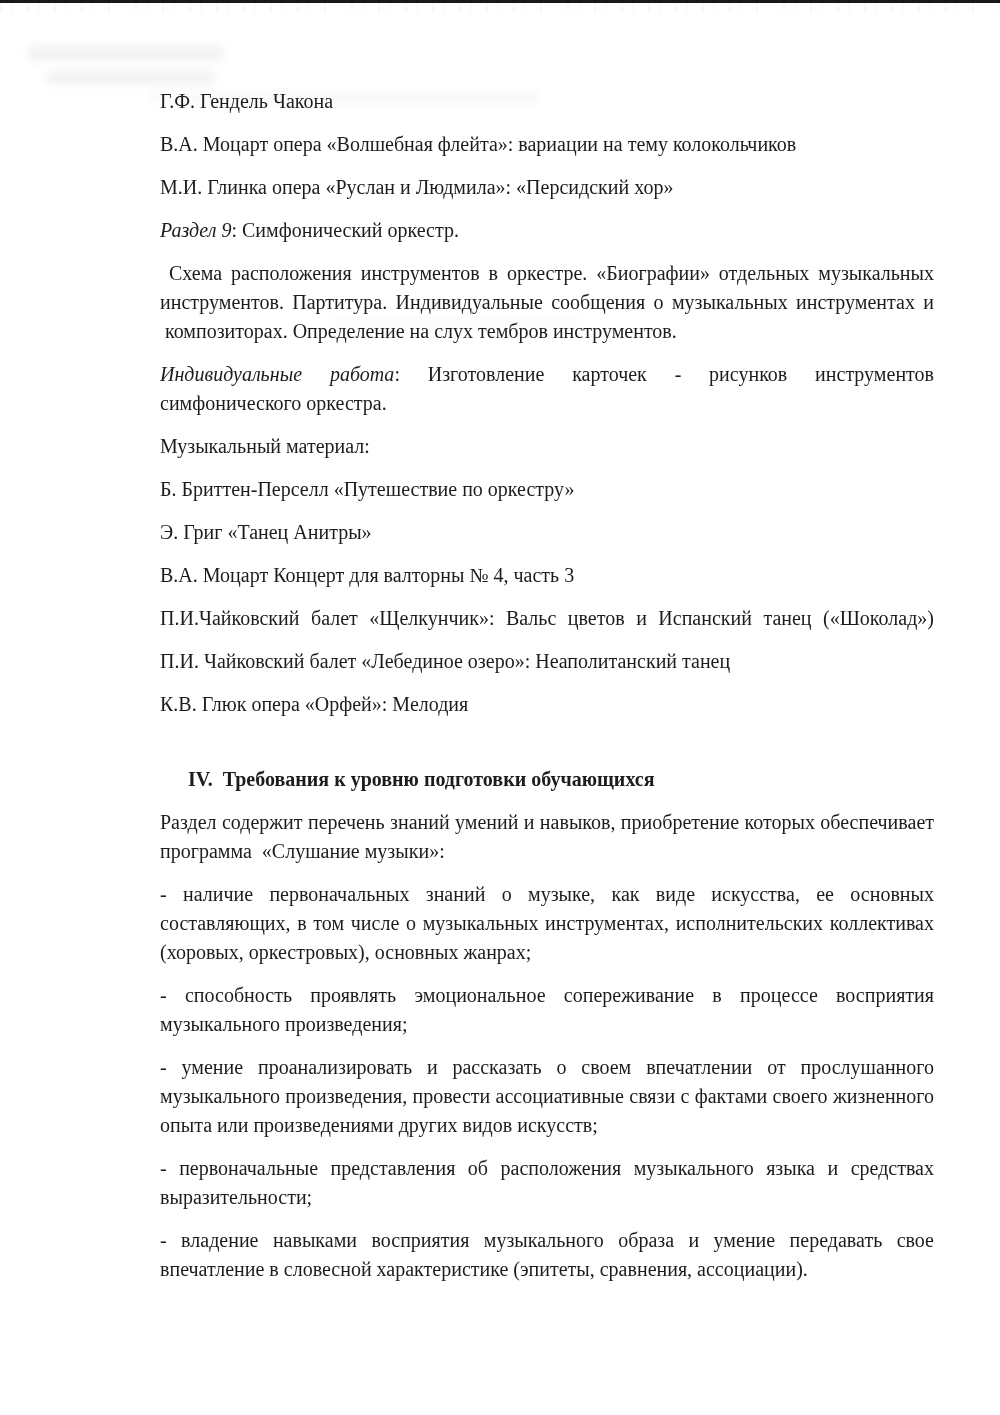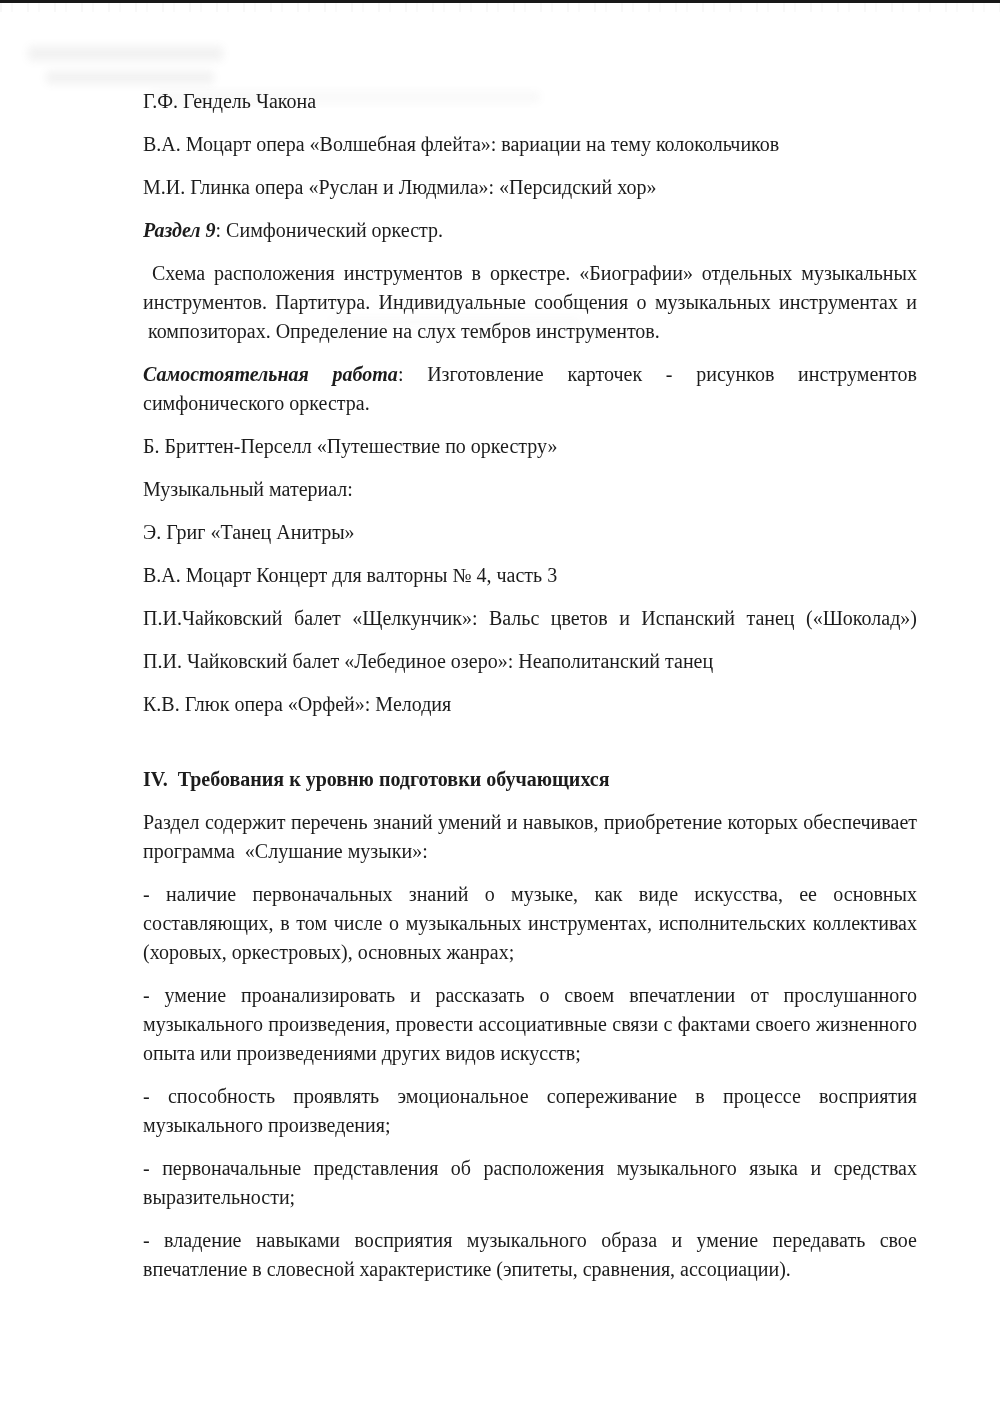--- a/index.html
+++ b/index.html
@@ -42,61 +42,61 @@
     border-radius: 4px;
     opacity: 0.16;
   }
   .g1 { left: 28px;  top: 46px; width: 195px; height: 15px; }
   .g2 { left: 46px;  top: 71px; width: 168px; height: 13px; }
   .g3 { left: 150px; top: 92px; width: 390px; height: 10px; opacity: 0.09; }
   .g4 { left: 330px; top: 318px; width: 250px; height: 8px; opacity: 0.06; }
 
   .content {
     position: absolute;
-    left: 143px;
+    left: 160px;
     top: 87px;
     width: 774px;
   }
   .content p {
     font-size: 20px;
     line-height: 29px;
     margin: 0 0 14px 0;
     text-align: left;
   }
   .content p.para { text-align: justify; margin-top: 13px; }
   .content p.fill-line { text-align: justify; text-align-last: justify; }
   .content p.heading { font-weight: bold; }
-  .content p.gap-before { margin-top: 46px; }
-  .content em { font-style: italic; font-weight: bold; }
+  .content p.gap-before { margin-top: 46px; margin-left: 28px; }
+  .content em { font-style: italic; }
 </style>
 </head>
 <body style="color: rgb(28, 28, 28);">
 
 <div class="page">
   <div class="scan-top"></div>
   <div class="scan-noise"></div>
   <div class="ghost g1"></div>
   <div class="ghost g2"></div>
   <div class="ghost g3"></div>
   <div class="ghost g4"></div>
   <main class="content" id="content">
       <p class="line">Г.Ф. Гендель Чакона</p>
       <p class="line">В.А. Моцарт опера «Волшебная флейта»: вариации на тему колокольчиков</p>
       <p class="line">М.И. Глинка опера «Руслан и Людмила»: «Персидский хор»</p>
       <p class="line"><em>Раздел 9</em>: Симфонический оркестр.</p>
       <p class="para">&nbsp;Схема расположения инструментов в оркестре. «Биографии» отдельных музыкальных инструментов. Партитура. Индивидуальные сообщения о музыкальных инструментах и &nbsp;композиторах. Определение на слух тембров инструментов.</p>
-      <p class="para"><em>Самостоятельная работа</em>: Изготовление карточек - рисунков инструментов симфонического оркестра.</p>
+      <p class="para"><em>Индивидуальные работа</em>: Изготовление карточек - рисунков инструментов симфонического оркестра.</p>
+      <p class="line">Музыкальный материал:</p>
       <p class="line">Б. Бриттен-Перселл «Путешествие по оркестру»</p>
-      <p class="line">Музыкальный материал:</p>
       <p class="line">Э. Григ «Танец Анитры»</p>
       <p class="line">В.А. Моцарт Концерт для валторны № 4, часть 3</p>
       <p class="fill-line">П.И.Чайковский балет «Щелкунчик»: Вальс цветов и Испанский танец («Шоколад»)</p>
       <p class="line">П.И. Чайковский балет «Лебединое озеро»: Неаполитанский танец</p>
       <p class="line">К.В. Глюк опера «Орфей»: Мелодия</p>
       <p class="heading gap-before">IV.&nbsp; Требования к уровню подготовки обучающихся</p>
       <p class="para">Раздел содержит перечень знаний умений и навыков, приобретение которых обеспечивает программа &nbsp;«Слушание музыки»:</p>
       <p class="para">- наличие первоначальных знаний о музыке, как виде искусства, ее основных составляющих, в том числе о музыкальных инструментах, исполнительских коллективах (хоровых, оркестровых), основных жанрах;</p>
+      <p class="para">- способность проявлять эмоциональное сопереживание в процессе восприятия музыкального произведения;</p>
       <p class="para">- умение проанализировать и рассказать о своем впечатлении от прослушанного музыкального произведения, провести ассоциативные связи с фактами своего жизненного опыта или произведениями других видов искусств;</p>
-      <p class="para">- способность проявлять эмоциональное сопереживание в процессе восприятия музыкального произведения;</p>
       <p class="para">- первоначальные представления об расположения музыкального языка и средствах выразительности;</p>
       <p class="para">- владение навыками восприятия музыкального образа и умение передавать свое впечатление в словесной характеристике (эпитеты, сравнения, ассоциации).</p>
     </main>
 </div>
 
 </body></html>

